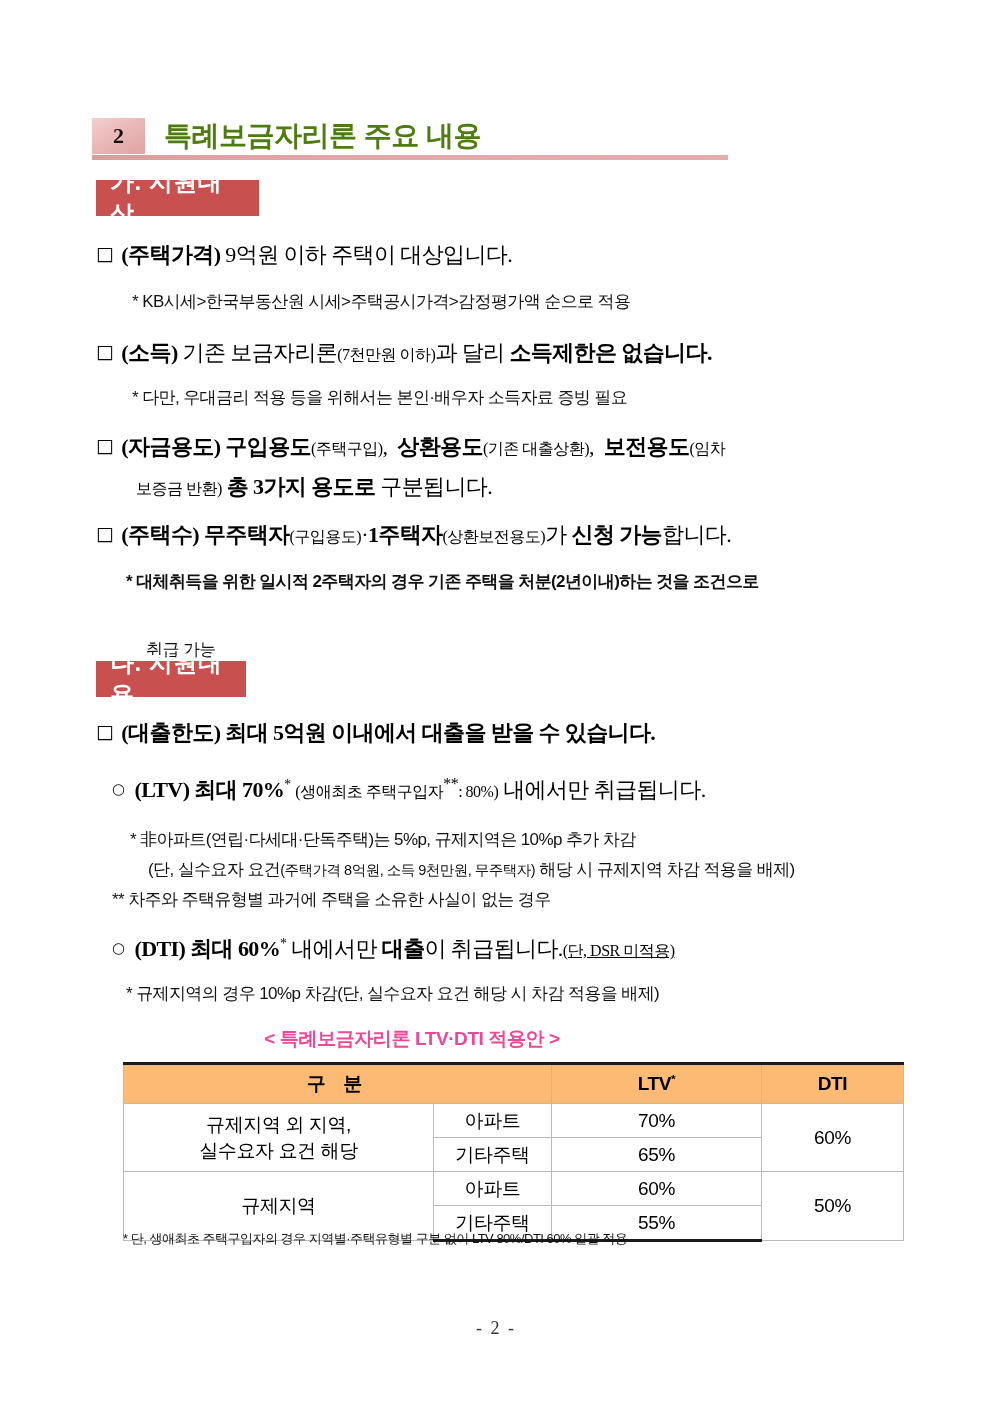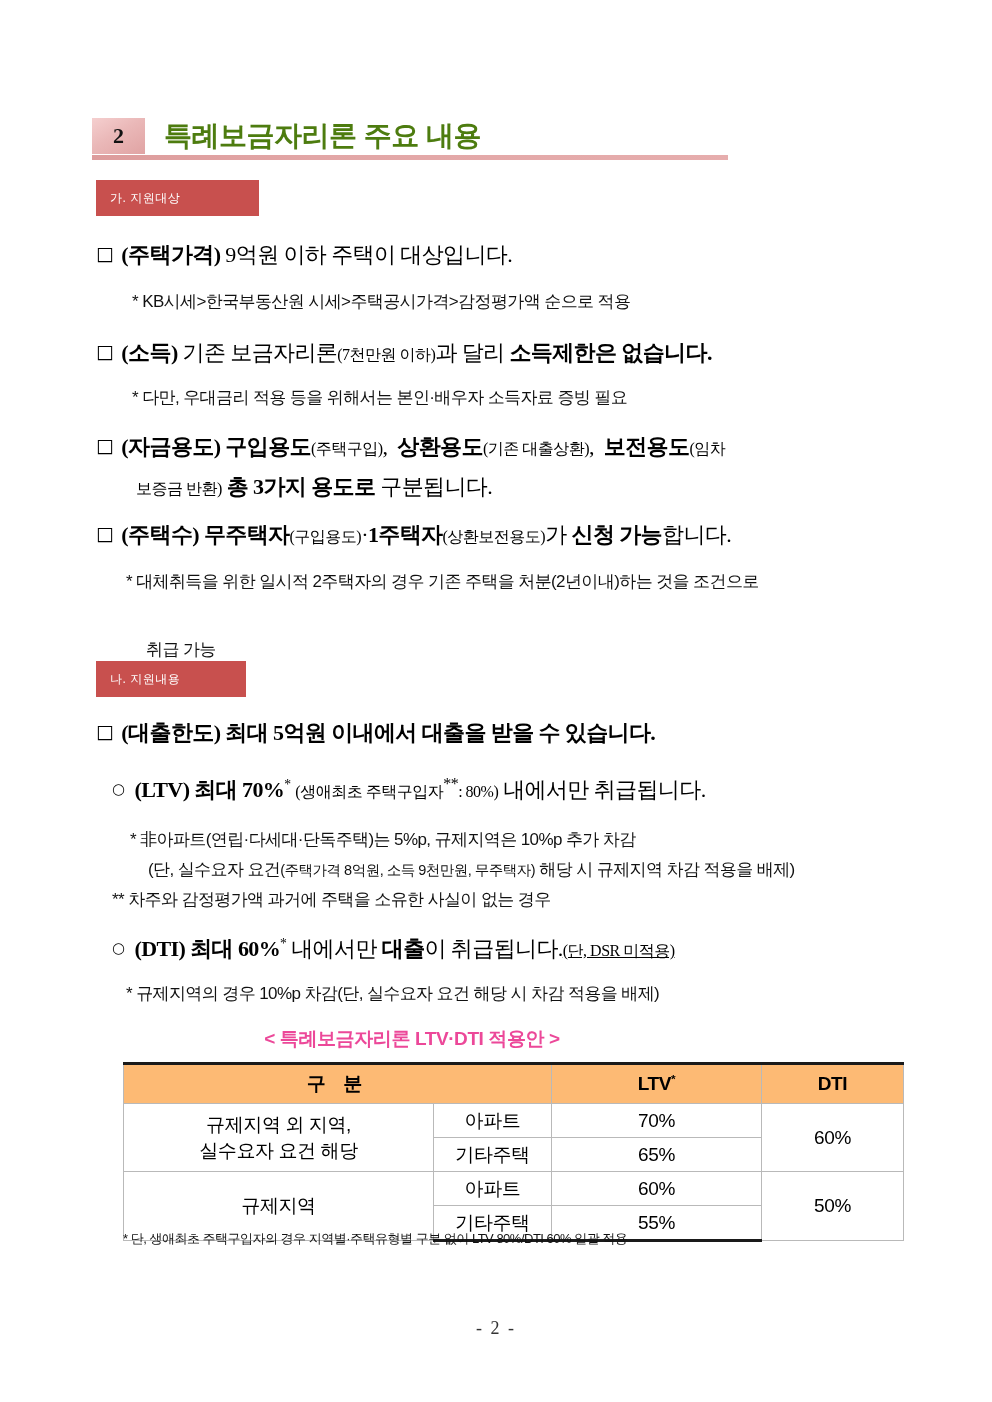--- a/index.html
+++ b/index.html
@@ -62,22 +62,22 @@
     width: 636px;
     height: 5px;
     background: linear-gradient(90deg, #dd9c9c 0%, #e2a6a6 35%, #e6adad 100%);
   }
 
   
   .badge {
     position: absolute;
     background: #c8504e;
     color: #ffffff;
-    font-size: 12px;
-    font-weight: normal;
+    font-size: 24px;
+    font-weight: bold;
     letter-spacing: 0.5px;
     display: flex;
     align-items: center;
     padding: 0 14px;
     height: 36px;
     box-sizing: border-box;
   }
   #badge-a { left: 96px; top: 180px; width: 163px; }
   #badge-b { left: 96px; top: 661px; width: 150px; }
 
@@ -215,37 +215,37 @@
   <div class="blk lvl1" style="left:96px; top:432px;">
     <span class="sq">□</span><span class="b">(자금용도)</span> <span class="b">구입용도</span><span class="sm">(주택구입)</span>,&nbsp; <span class="b">상환용도</span><span class="sm">(기존 대출상환)</span>,&nbsp; <span class="b">보전용도</span><span class="sm">(임차</span>
   </div>
   <div class="blk lvl1" style="left:136px; top:472px;">
     <span class="sm">보증금 반환)</span> <span class="b">총 3가지 용도로</span> <span>구분됩니다.</span>
   </div>
 
   <div class="blk lvl1" style="left:96px; top:520px;">
     <span class="sq">□</span><span class="b">(주택수)</span> <span class="b">무주택자</span><span class="sm">(구입용도)</span><span>·</span><span class="b">1주택자</span><span class="sm">(상환보전용도)</span><span>가</span> <span class="b">신청 가능</span><span>합니다.</span>
   </div>
-  <div class="blk note" style="left:126px; top:570px;">* 대체취득을 위한 일시적 2주택자의 경우 기존 주택을 처분(2년이내)하는 것을 조건으로</div>
+  <div class="blk note" style="left:126px; top:570px;font-weight:bold;">* 대체취득을 위한 일시적 2주택자의 경우 기존 주택을 처분(2년이내)하는 것을 조건으로</div>
   <div class="blk note" style="left:146px; top:638px;">취급 가능</div>
 
   <div class="badge" id="badge-b">나. 지원내용</div>
 
   <div class="blk lvl1" style="left:96px; top:718px;">
     <span class="sq">□</span><span class="b">(대출한도)</span> <span class="b">최대 5억원 이내에서 대출을 받을 수 있습니다.</span>
   </div>
 
   <div class="blk lvl1" style="left:112px; top:775px;">
     <span class="cir">○</span><span class="b">(LTV)</span> <span class="b">최대 70%</span><sup>*</sup> <span class="sm">(생애최초 주택구입자</span><sup class="sm">**</sup><span class="sm">: 80%)</span> <span>내에서만 취급됩니다.</span>
   </div>
   <div class="blk note" style="left:130px; top:828px;">* 非아파트(연립·다세대·단독주택)는 5%p, 규제지역은 10%p 추가 차감</div>
   <div class="blk note" style="left:148px; top:858px;">
     <span>(단, 실수요자 요건</span><span class="note-sm">(주택가격 8억원, 소득 9천만원, 무주택자)</span><span> 해당 시 규제지역 차감 적용을 배제)</span>
   </div>
-  <div class="blk note" style="left:112px; top:888px;">** 차주와 감정평가액 과거에 주택을 소유한 사실이 없는 경우</div>
+  <div class="blk note" style="left:112px; top:888px;">** 차주와 주택유형별 과거에 주택을 소유한 사실이 없는 경우</div>
 
   <div class="blk lvl1" style="left:112px; top:934px;">
     <span class="cir">○</span><span class="b">(DTI)</span> <span class="b">최대 60%</span><sup>*</sup> <span>내에서만</span> <span class="b">대출</span><span>이 취급됩니다.</span><span class="sm u">(단, DSR 미적용)</span>
   </div>
   <div class="blk note" style="left:126px; top:982px;">* 규제지역의 경우 10%p 차감(단, 실수요자 요건 해당 시 차감 적용을 배제)</div>
 
   <div class="tbl-caption">&lt; 특례보금자리론 LTV·DTI 적용안 &gt;</div>
 
   <table class="ltv">
     <colgroup>

